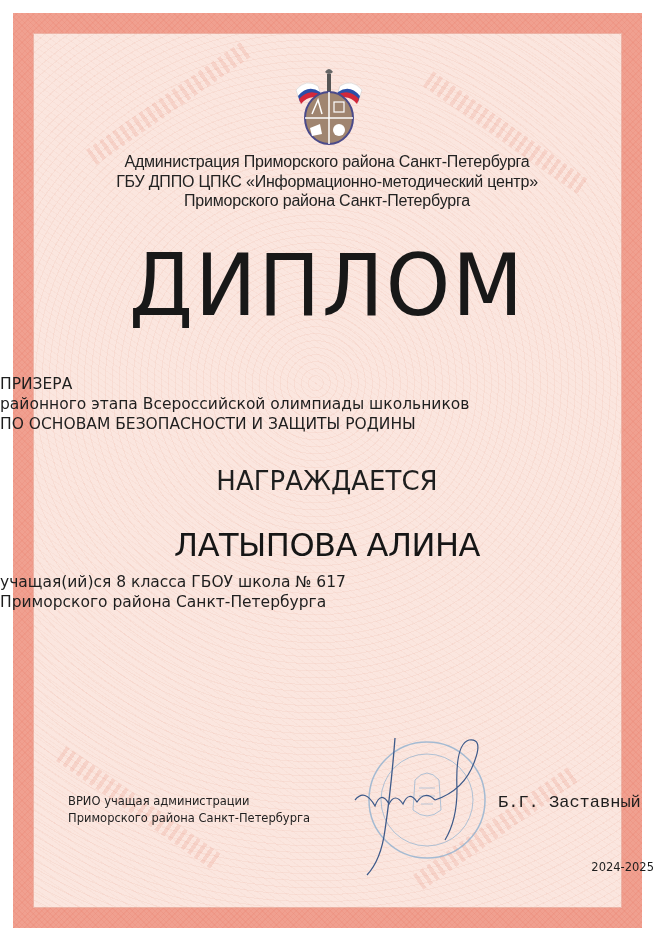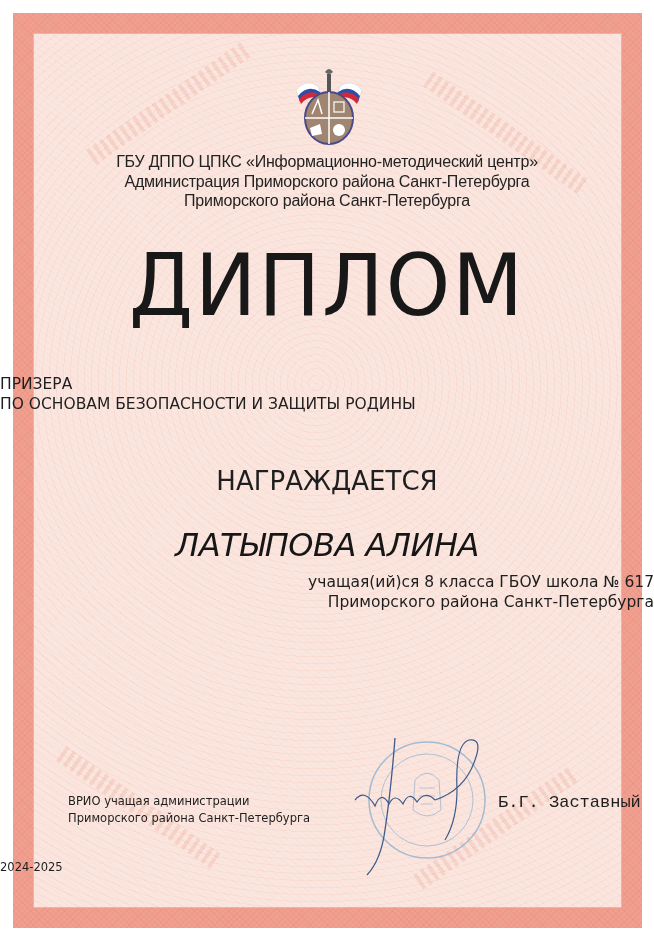--- a/index.html
+++ b/index.html
@@ -49,36 +49,36 @@
   .subtitle {
     position:absolute; left:0; right:0; top:374px; text-align:left;
     font-family:"DejaVu Sans", sans-serif; font-size:15.5px; line-height:20px; color:#1e1e1e;
   }
   .awarded {
     position:absolute; left:0; right:0; top:466px; text-align:center;
     font-family:"DejaVu Sans", sans-serif; font-size:26px; color:#1e1e1e;
   }
   .recipient {
     position:absolute; left:0; right:0; top:526px; text-align:center;
-    font-family:"DejaVu Sans", sans-serif; font-size:32px; color:#161616; letter-spacing:-0.5px;font-style:italic;
+    font-family:"DejaVu Sans", sans-serif; font-size:32px; color:#161616; letter-spacing:-0.5px;
   }
   .recipient-info {
-    position:absolute; left:0; right:0; top:572px; text-align:right;
+    position:absolute; left:0; right:0; top:572px; text-align:left;
     font-family:"DejaVu Sans", sans-serif; font-size:15.5px; line-height:20px; color:#1e1e1e;
   }
   .sign-role {
     position:absolute; left:68px; top:793px;
     font-family:"DejaVu Sans", sans-serif; font-size:11.5px; line-height:17px; color:#1e1e1e;
   }
   .sign-name {
     position:absolute; left:498px; top:793px;
     font-family:Liberation Mono, monospace; font-size:17px; color:#1e1e1e;
   }
   .year {
-    position:absolute; left:0; right:0; top:860px; text-align:left;
+    position:absolute; left:0; right:0; top:860px; text-align:right;
     font-family:"DejaVu Sans", sans-serif; font-size:11.5px; color:#1e1e1e;
   }
   .stamp {
     position:absolute; left:345px; top:730px; width:150px; height:150px;
   }
 </style>
 </head>
 <body>
 
 <div class="sheet">
@@ -107,29 +107,30 @@
     <line x1="37" y1="24" x2="37" y2="76" stroke="#fff" stroke-width="1.5"></line>
     <line x1="13" y1="50" x2="61" y2="50" stroke="#fff" stroke-width="1.5"></line>
     <path d="M20 46 L26 32 L30 46" fill="none" stroke="#fff" stroke-width="1.5"></path>
     <rect x="42" y="34" width="10" height="10" fill="none" stroke="#fff" stroke-width="1.2"></rect>
     <path d="M18 60 L28 56 L30 66 L20 68 Z" fill="#fff"></path>
     <circle cx="47" cy="62" r="6" fill="#fff"></circle>
   </svg>
 </div>
 
 <div class="header-lines">
+  <div>Администрация Приморского района Санкт-Петербурга</div>
   <div>ГБУ ДППО ЦПКС «Информационно-методический центр»</div>
-  <div>Администрация Приморского района Санкт-Петербурга</div>
   <div>Приморского района Санкт-Петербурга</div>
 </div>
 
 <div class="title">ДИПЛОМ</div>
 
 <div class="subtitle">
   <div>ПРИЗЕРА</div>
+  <div>районного этапа Всероссийской олимпиады школьников</div>
   <div>ПО ОСНОВАМ БЕЗОПАСНОСТИ И ЗАЩИТЫ РОДИНЫ</div>
 </div>
 
 <div class="awarded">НАГРАЖДАЕТСЯ</div>
 
 <div class="recipient">ЛАТЫПОВА АЛИНА</div>
 
 <div class="recipient-info">
   <div>учащая(ий)ся 8 класса ГБОУ школа № 617</div>
   <div>Приморского района Санкт-Петербурга</div>

